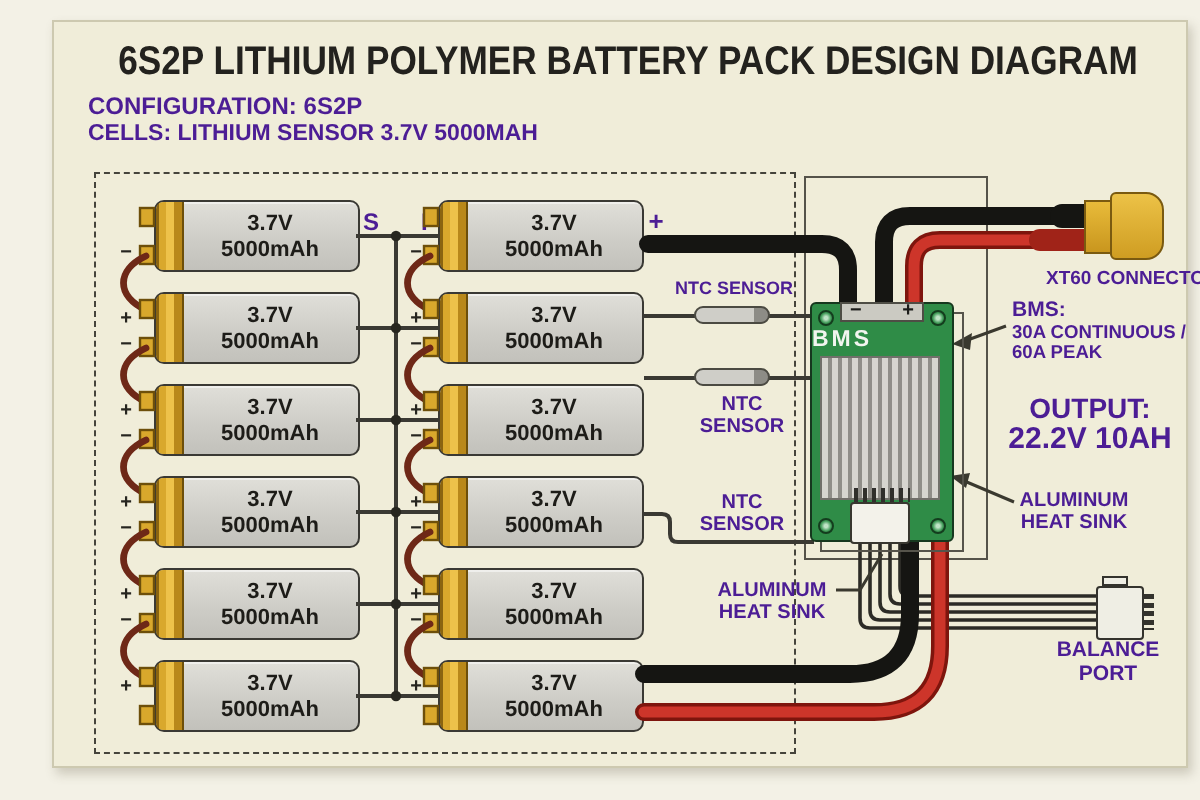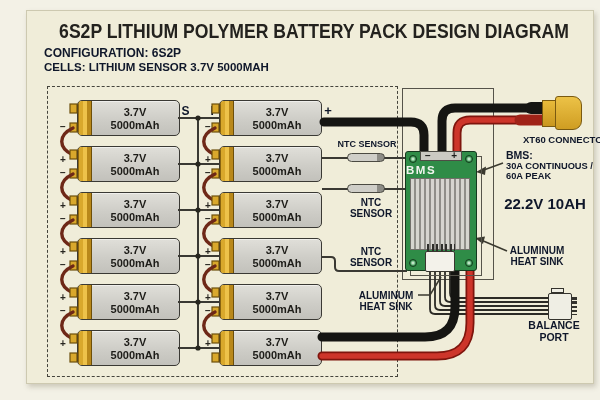--- a/index.html
+++ b/index.html
@@ -2,21 +2,21 @@
 <html><head>
 <meta charset="utf-8">
 <style>
   html,body{margin:0;padding:0;}
   body{width:600px;height:400px;overflow:hidden;background:#f3f1e6;
        font-family:"Liberation Sans","DejaVu Sans",sans-serif;}
   .stage{position:relative;width:600px;height:400px;margin-left:14px;}
   .card{position:absolute;left:12px;top:10px;width:566px;height:372px;
         background:#f0edd9;border:1px solid #cdc9b0;
         box-shadow:2px 3px 5px rgba(90,85,60,.25);}
-  .lbl{position:absolute;font-weight:bold;color:#0f172a;white-space:nowrap;}
+  .lbl{position:absolute;font-weight:bold;color:#4c1d95;white-space:nowrap;}
   .ctr{text-align:center;}
   .title{left:0;top:20px;width:600px;text-align:center;font-size:20px;
          color:#23221e;transform:scaleX(.88);transform-origin:50% 0;letter-spacing:0;}
   .cfg{left:30px;top:46px;font-size:12px;}
   .cellspec{left:30px;top:61px;font-size:11.5px;}
   .bmsunit{left:388px;top:68px;width:90px;font-size:11.5px;}
   .dashedbox{position:absolute;left:33px;top:86px;width:349px;height:289px;
              border:1.6px dashed #45443c;}
   .bmsbox{position:absolute;left:388px;top:88px;width:90px;height:190px;
           border:1.6px solid #55534a;}
@@ -304,20 +304,21 @@
     <div>NTC</div>
     <div>SENSOR</div>
   </div>
   <div class="lbl ctr xtlabel z5">XT60 CONNECTOR</div>
   <div class="lbl bmsspec z5">
     <div class="h">BMS:</div>
     <div>30A CONTINUOUS /</div>
     <div>60A PEAK</div>
   </div>
   <div class="lbl ctr outblk z5">
+    <div>OUTPUT:</div>
     <div class="v">22.2V 10AH</div>
   </div>
   <div class="lbl ctr hsr z5">
     <div>ALUMINUM</div>
     <div>HEAT SINK</div>
   </div>
   <div class="lbl ctr hsl z5">
     <div>ALUMINUM</div>
     <div>HEAT SINK</div>
   </div>

